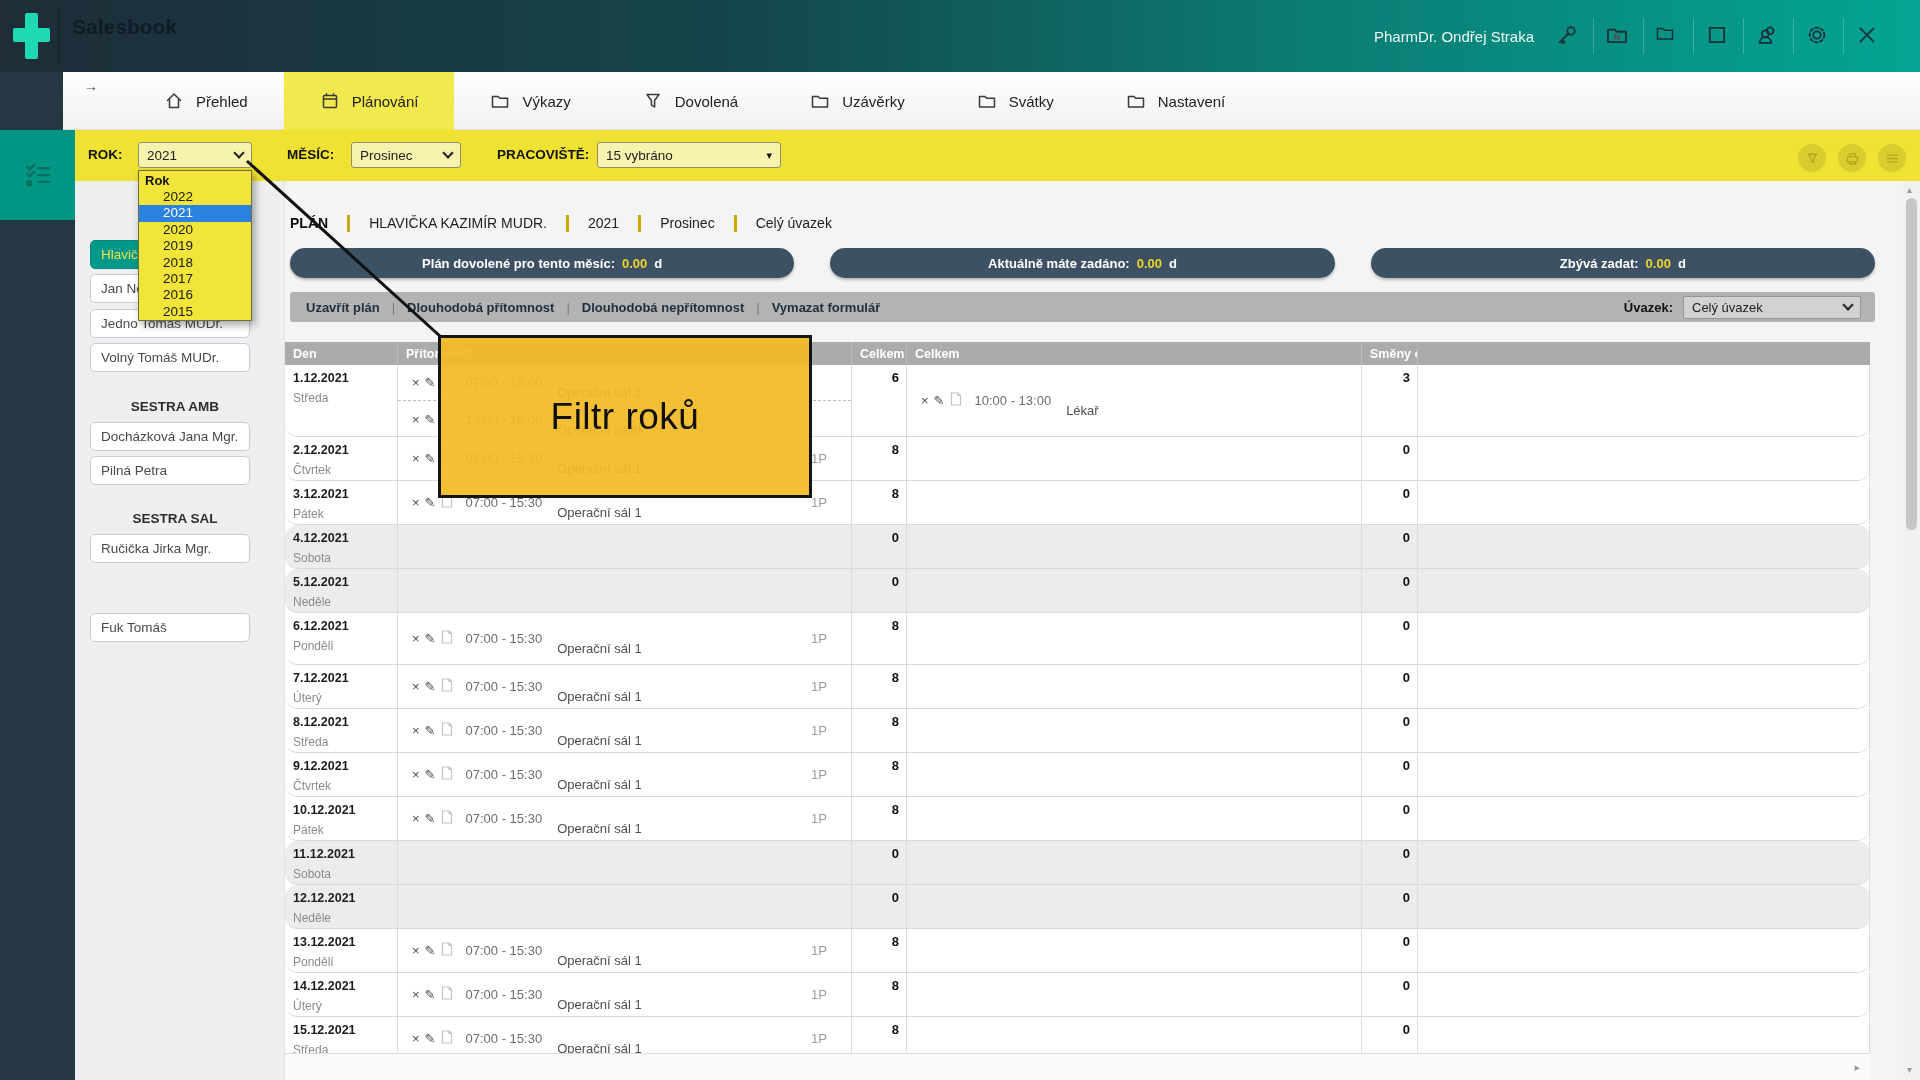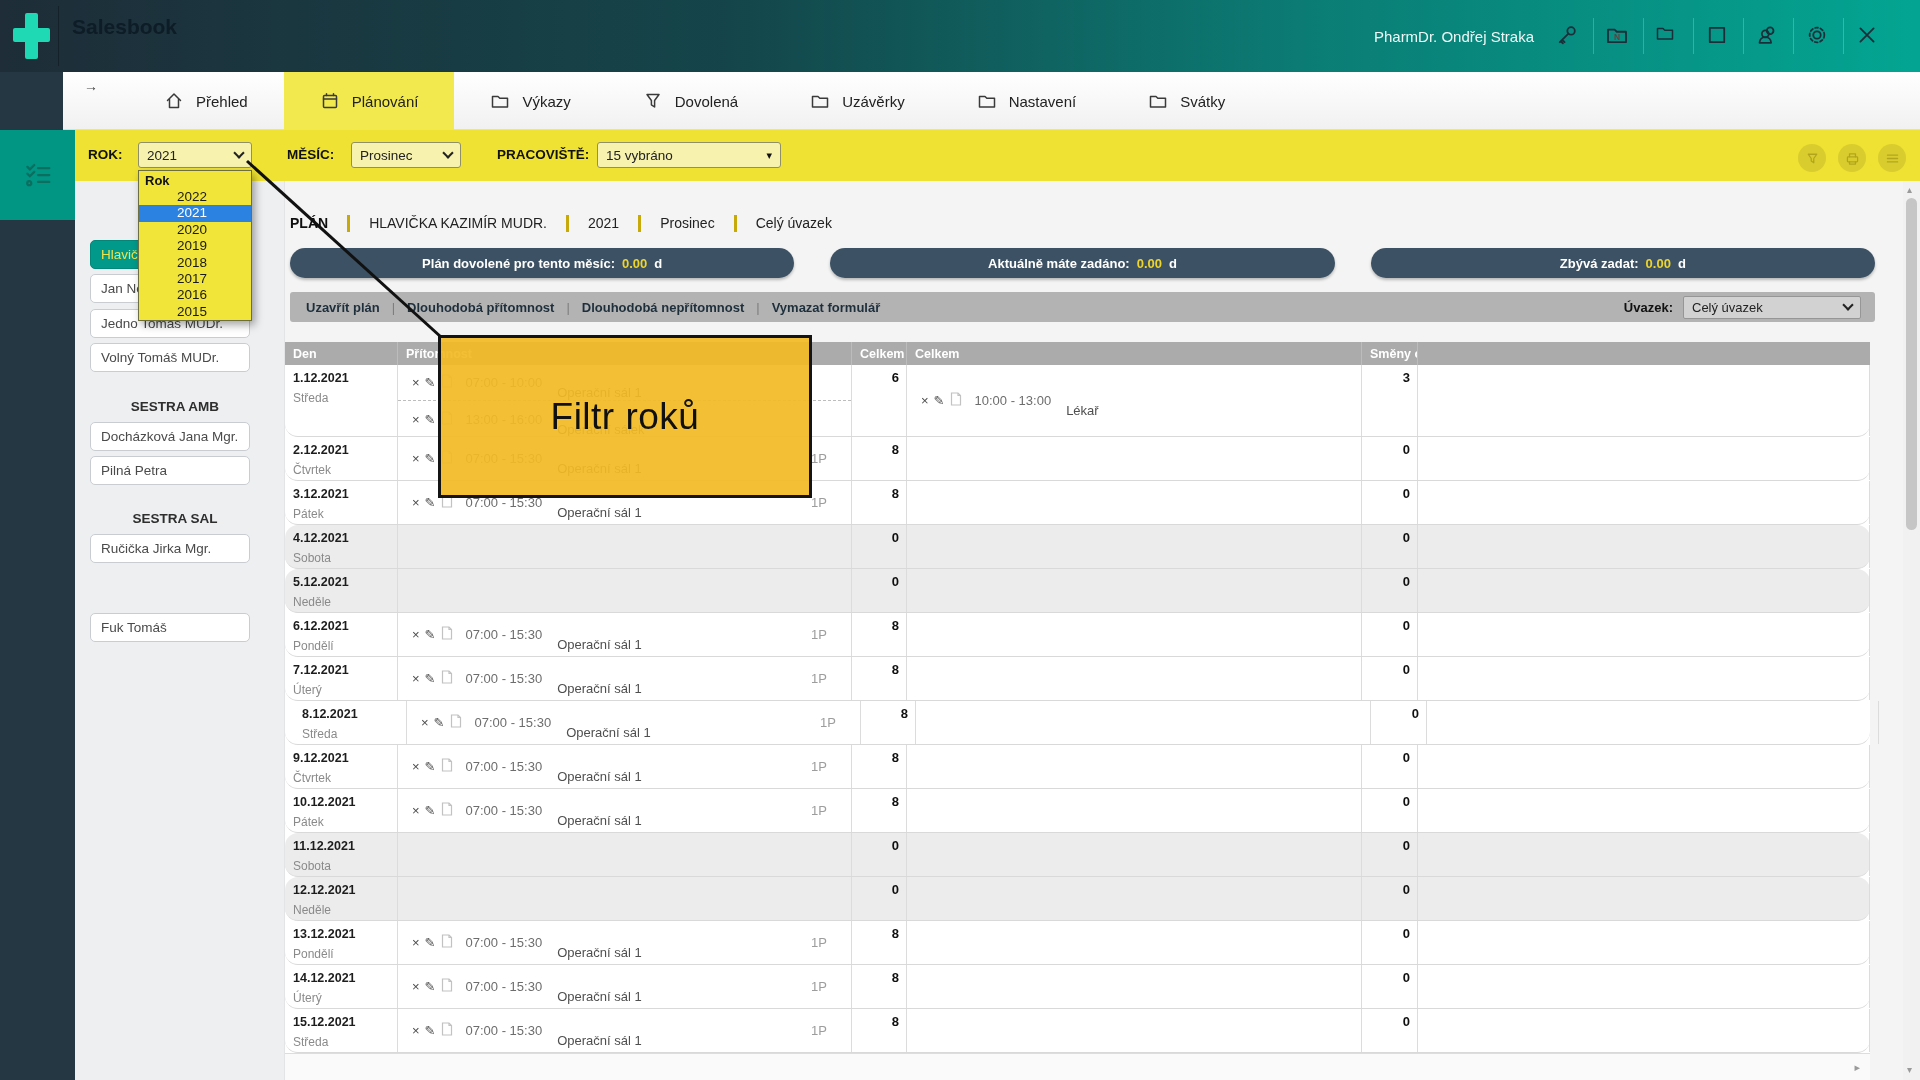--- a/index.html
+++ b/index.html
@@ -106,21 +106,21 @@
   
   #vscroll { left:1903px; top:181px; width:17px; height:899px; background:#f1f1f1; }
   #vscroll .up { position:absolute; top:3px; left:4px; color:#9a9a9a; font-size:10px; cursor:pointer; }
   #vscroll .down { position:absolute; bottom:5px; left:4px; color:#9a9a9a; font-size:10px; cursor:pointer; }
   #vthumb { position:absolute; left:1906px; top:198px; width:11px; height:332px; background:#c6c6c6; border-radius:6px; cursor:pointer; }
 
   
   #year-dd { left:138px; top:170px; width:114px; background:#f1e53a; border:1px solid #6e6e45;
     box-shadow:3px 4px 8px rgba(0,0,0,0.35); z-index:40; }
   #year-dd .grp { font-size:13px; font-weight:bold; color:#111; padding:2px 0 1px 6px; }
-  #year-dd .opt { font-size:13.5px; color:#1a1a1a; padding:0 0 1px 38px; height:16.4px; cursor:pointer; }
+  #year-dd .opt { font-size:13.5px; color:#1a1a1a; padding:0 0 1px 24px; height:16.4px; cursor:pointer; }
   #year-dd .opt.sel { background:#2c82e0; color:#fff; }
 
   
   #ann-line { position:absolute; left:0; top:0; width:1920px; height:1080px; pointer-events:none; z-index:30; }
   #ann-box { left:438px; top:335px; width:374px; height:163px; background:rgba(242,187,38,0.93);
     border:3px solid #141414; z-index:28; display:flex; align-items:center; justify-content:center; }
   #ann-box span { font-size:37px; color:#101010; letter-spacing:0.5px; }
 </style>
 </head>
 <body>
@@ -220,29 +220,29 @@
         </svg>
       </span>
       <span>Uzávěrky</span>
     </div>
     <div class="tab">
       <span class="icon">
         <svg width="20" height="20" viewBox="0 0 20 20" fill="none" stroke="currentColor" stroke-width="1.5" stroke-linecap="round" stroke-linejoin="round">
           <path d="M2.5 5.5 H8 L9.8 7.3 H17.5 V16 H2.5 Z"></path>
         </svg>
       </span>
-      <span>Nastavení</span>
+      <span>Svátky</span>
     </div>
     <div class="tab">
       <span class="icon">
         <svg width="20" height="20" viewBox="0 0 20 20" fill="none" stroke="currentColor" stroke-width="1.5" stroke-linecap="round" stroke-linejoin="round">
           <path d="M2.5 5.5 H8 L9.8 7.3 H17.5 V16 H2.5 Z"></path>
         </svg>
       </span>
-      <span>Svátky</span>
+      <span>Nastavení</span>
     </div>
   </div>
 
 
 <div id="filterbar" class="abs"></div>
 <div class="flabel abs" style="left:88px;top:147px;">ROK:</div>
 <div class="fselect abs" style="left:138px;top:142px;width:114px;">
   <span class="val">2021</span>
   <span class="chev"></span>
 </div>
@@ -494,21 +494,21 @@
       <div class="tc"></div>
       <div class="tc cell-total">
         <span>0</span>
       </div>
       <div class="tc"></div>
       <div class="tc cell-total">
         <span>0</span>
       </div>
       <div class="tc"></div>
     </div>
-    <div class="trow grid-cols" style="height: 44px;">
+    <div class="trow grid-cols" style="height: 52px;">
       <div class="tc cell-den">
         <div class="date">6.12.2021</div>
         <div class="day">Pondělí</div>
       </div>
       <div class="tc">
         <div class="entry single">
           <span class="ic">×</span>
           <span class="ic">✎</span>
           <span class="ic doc"><svg width="12" height="14" viewBox="0 0 12 14" fill="none" stroke="currentColor" stroke-width="1.2">
               <path d="M1.5 1 H8 L10.5 3.5 V13 H1.5 Z"></path>
@@ -548,21 +548,21 @@
       </div>
       <div class="tc cell-total">
         <span>8</span>
       </div>
       <div class="tc"></div>
       <div class="tc cell-total">
         <span>0</span>
       </div>
       <div class="tc"></div>
     </div>
-    <div class="trow grid-cols" style="height: 44px; padding-left: 9px;">
+    <div class="trow grid-cols" style="height: 44px;">
       <div class="tc cell-den">
         <div class="date">8.12.2021</div>
         <div class="day">Středa</div>
       </div>
       <div class="tc">
         <div class="entry single">
           <span class="ic">×</span>
           <span class="ic">✎</span>
           <span class="ic doc"><svg width="12" height="14" viewBox="0 0 12 14" fill="none" stroke="currentColor" stroke-width="1.2">
               <path d="M1.5 1 H8 L10.5 3.5 V13 H1.5 Z"></path>

